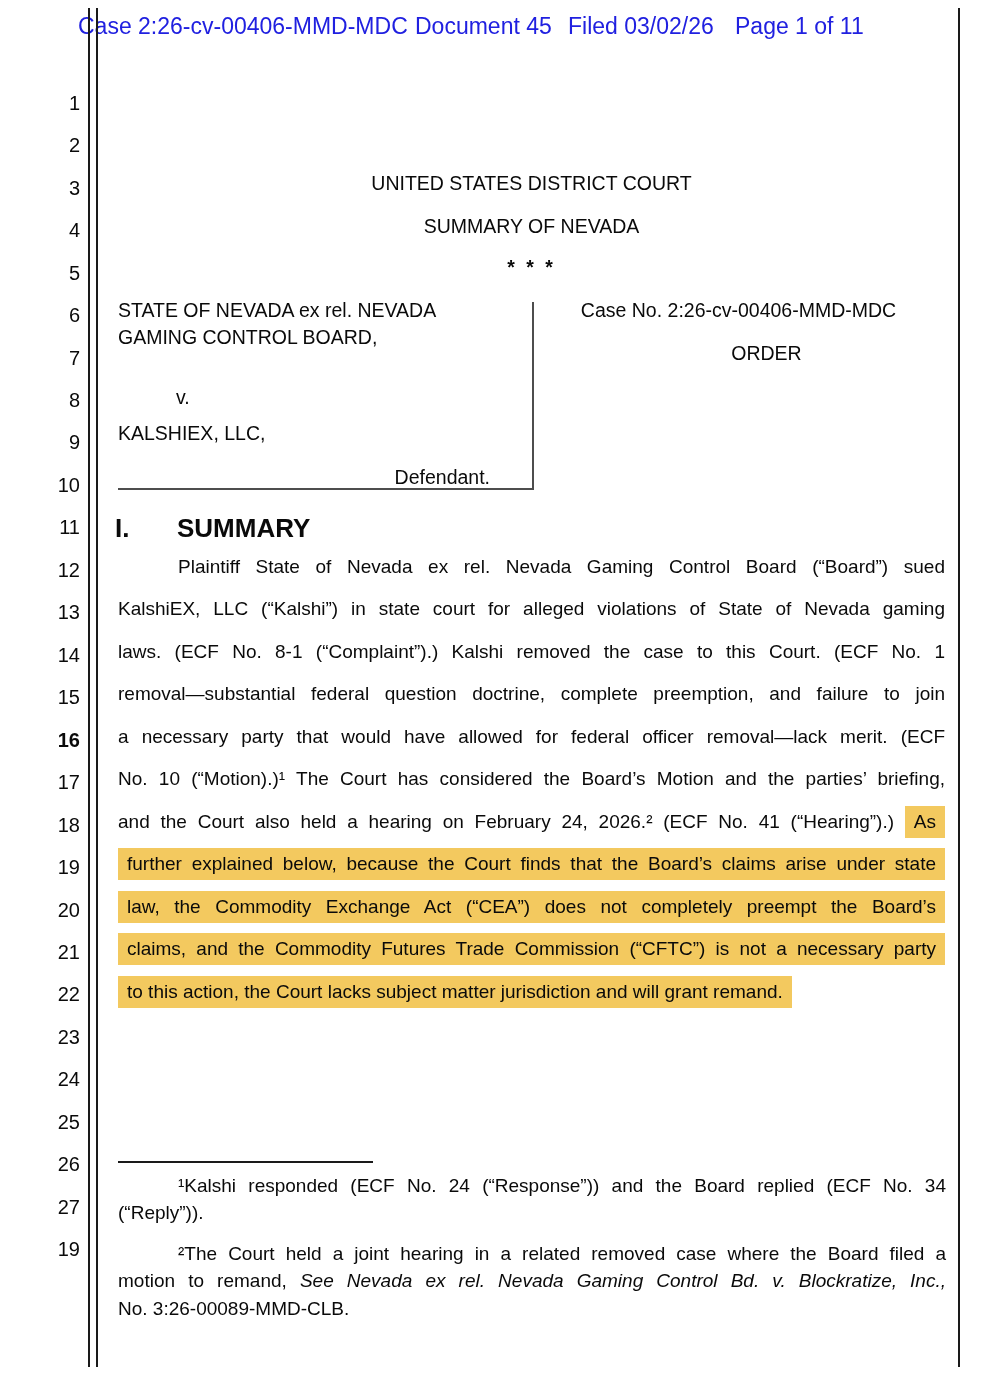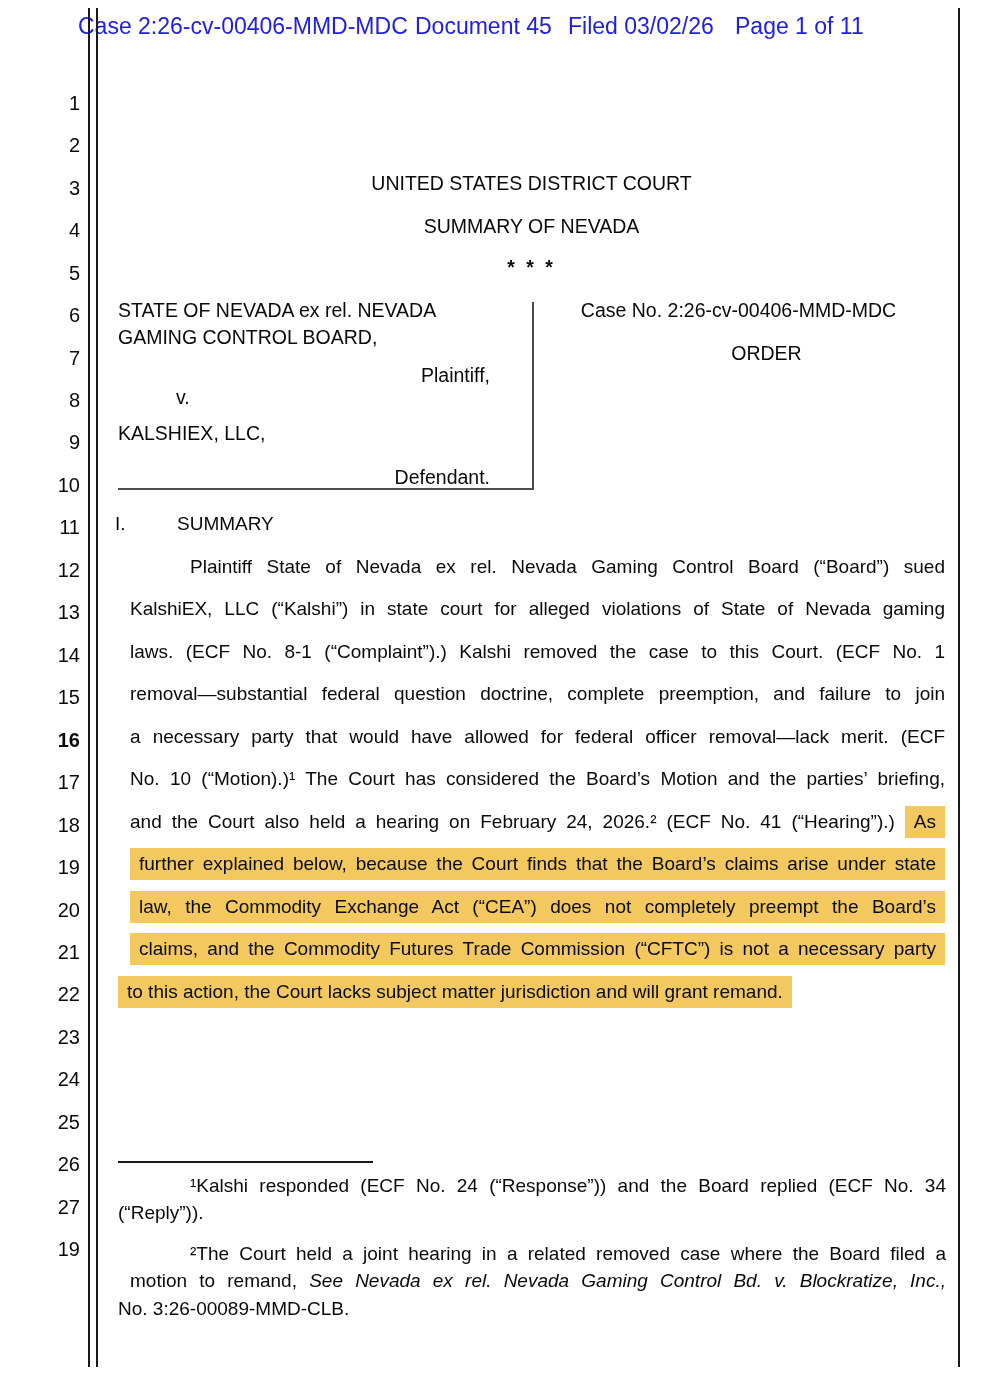--- a/index.html
+++ b/index.html
@@ -38,27 +38,27 @@
   .cap-party2{left:118px;top:326px;}
   .cap-plaintiff{left:118px;top:364px;width:372px;text-align:right;}
   .cap-v{left:176px;top:386px;}
   .cap-kalshiex{left:118px;top:422px;}
   .cap-defendant{left:118px;top:466px;width:372px;text-align:right;}
   .cap-vline{position:absolute;left:532px;top:302px;width:2px;height:188px;background:var(--cap-rule);}
   .cap-hline{position:absolute;left:118px;top:488px;width:416px;height:2px;background:var(--cap-rule);}
   .cap-caseno{left:532px;top:299px;width:413px;text-align:center;white-space:nowrap;}
   .cap-order{left:512px;top:342px;width:413px;text-align:center;margin-left:48px;}
   
-  .sec-heading{position:absolute;left:115px;top:513px;font-size:19px;font-weight:400;}
+  .sec-heading{position:absolute;left:115px;top:513px;font-size:26px;font-weight:700;}
   .sec-heading .numeral{display:inline-block;width:62px;}
   
   #body-lines{position:absolute;left:118px;top:546px;width:827px;font-size:19px;line-height:42.46px;}
   #body-lines .tline{height:42.46px;}
   .tline{white-space:normal;}
-  .tline.j{text-align:justify;text-align-last:justify;margin-left:12px;}
+  .tline.j{text-align:justify;text-align-last:justify;}
   .ind{display:inline-block;width:60px;}
   .hl{background:var(--hl);padding:5px 9px 6px;}
   .it{font-style:italic;}
   
   .fn-sep{position:absolute;left:118px;top:1161px;width:255px;height:2px;background:var(--rule);}
   .fn{position:absolute;left:118px;width:828px;font-size:19px;line-height:27.3px;}
   .fn .tline{height:27.3px;}
   #fn-0{top:1172px;}
   #fn-1{top:1240px;}
 </style>
@@ -108,21 +108,20 @@
       <div class="line-no" style="top: 1185.76px;">27</div>
       <div class="line-no" style="top: 1228.22px;">19</div>
     </div>
 
   <div class="ct ct1">UNITED STATES DISTRICT COURT</div>
   <div class="ct ct2">SUMMARY OF NEVADA</div>
   <div class="ct ct3">* * *</div>
 
   <div class="cap cap-party2">GAMING CONTROL BOARD,</div>
   <div class="cap cap-party1">STATE OF NEVADA ex rel. NEVADA</div>
-  <div class="cap cap-plaintiff">Plaintiff,</div>
   <div class="cap cap-v">v.</div>
   <div class="cap cap-kalshiex">KALSHIEX, LLC,</div>
   <div class="cap cap-defendant">Defendant.</div>
   <div class="cap-vline"></div>
   <div class="cap-hline"></div>
   <div class="cap cap-caseno">Case No. 2:26-cv-00406-MMD-MDC</div>
   <div class="cap cap-order">ORDER</div>
 
   <div class="sec-heading">
     <span class="numeral">I.</span><span>SUMMARY</span>

